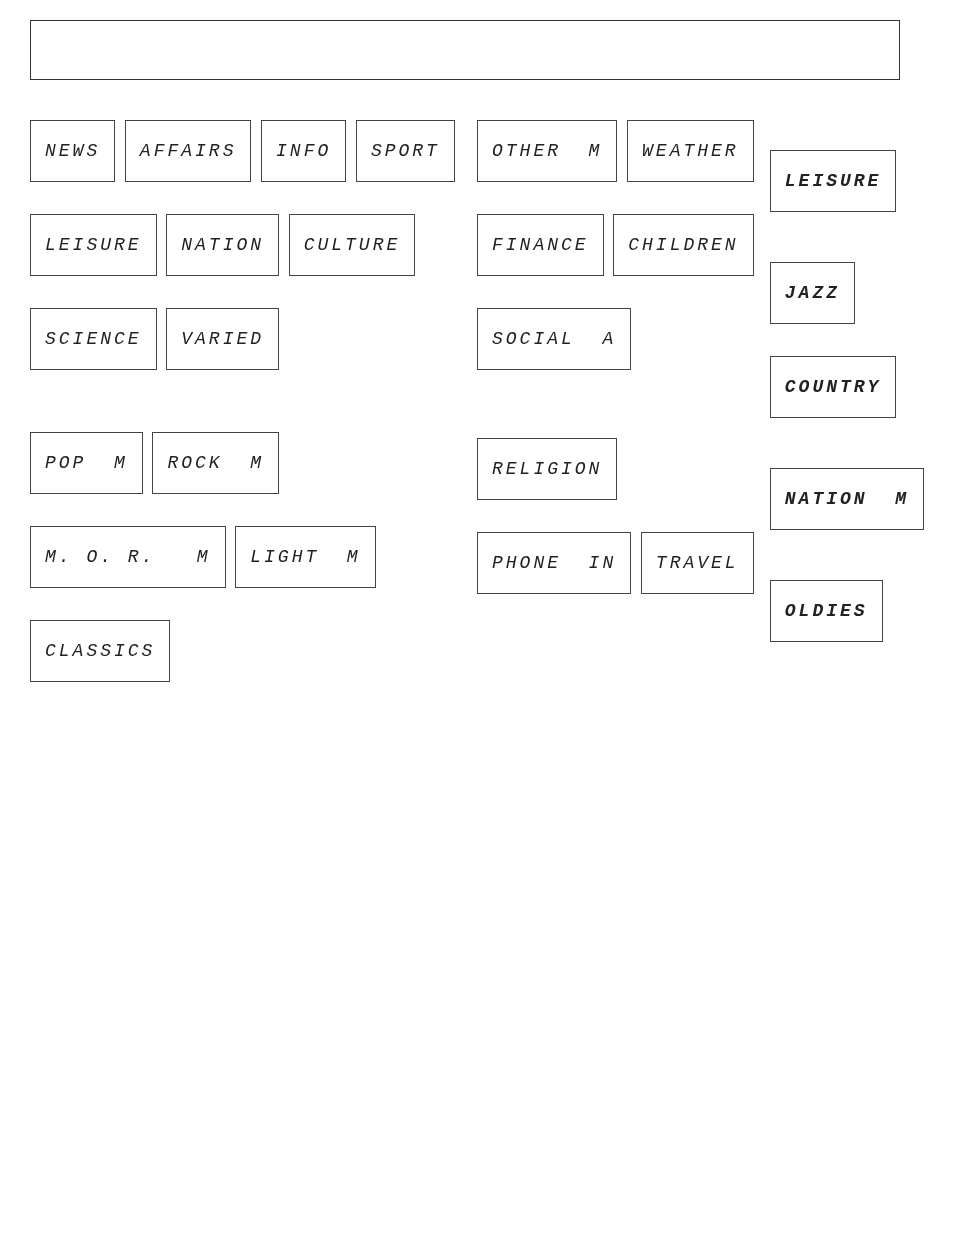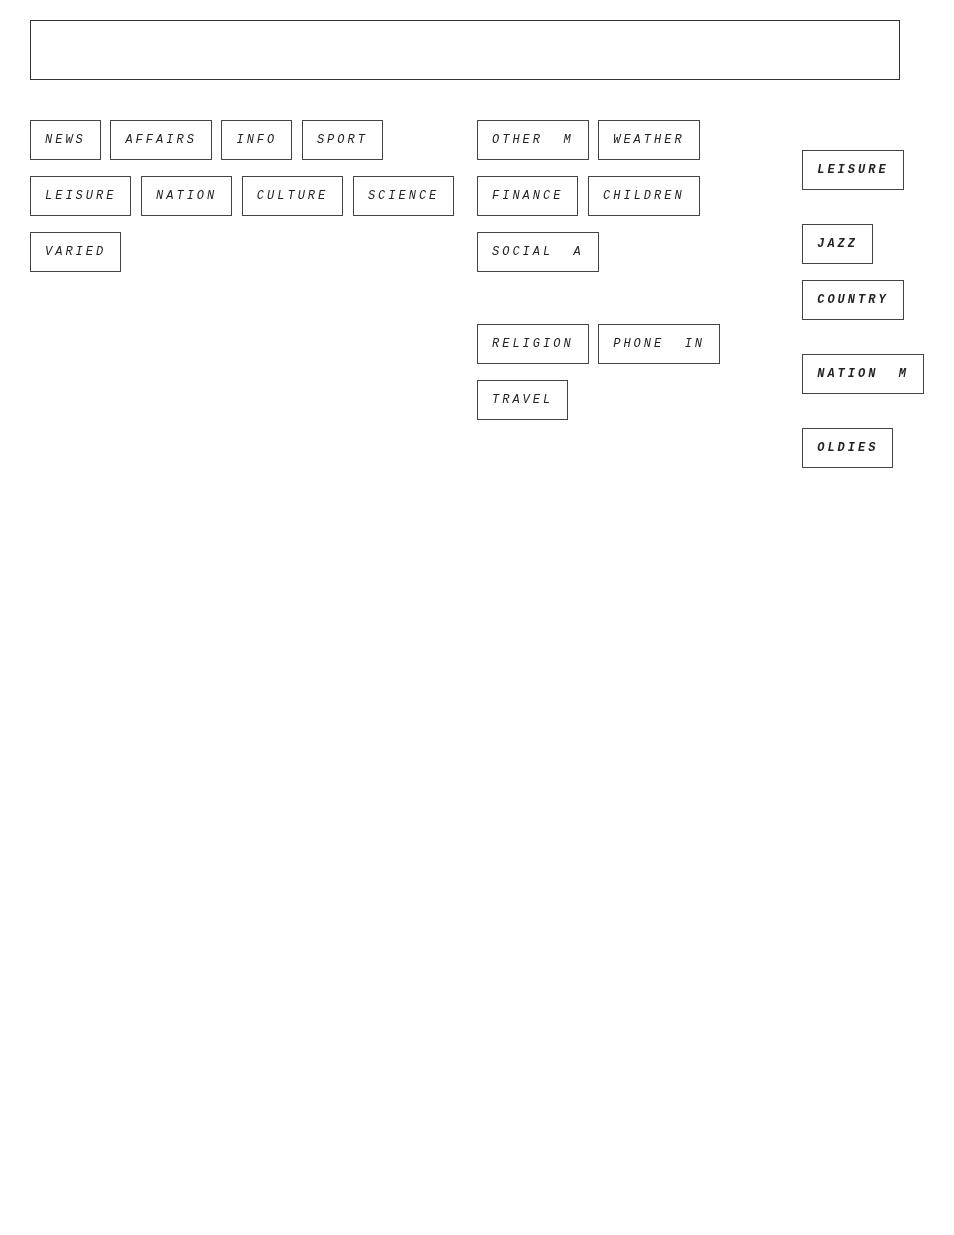--- a/index.html
+++ b/index.html
@@ -44,29 +44,29 @@
     .right-col {
       display: flex;
       flex-direction: row;
       gap: 0;
     }
 
     
     .btn {
       border: 1.5px solid #444;
       display: inline-block;
-      padding: 12px 14px;
+      padding: 20px 14px;
       font-family: 'Courier New', Courier, monospace;
-      font-size: 12px;
+      font-size: 18px;
       font-style: italic;
       letter-spacing: 3px;
       color: #222;
       cursor: pointer;
       background: #fff;
-      margin-bottom: 16px;
+      margin-bottom: 32px;
       white-space: nowrap;
       width: fit-content;
     }
 
     .left-col .btn {
       
     }
 
     .right-col .btn {
       
@@ -107,20 +107,27 @@
         <div class="btn">AFFAIRS</div>
         <div class="btn">INFO</div>
         <div class="btn">SPORT</div>
         <div class="btn">LEISURE</div>
         <div class="btn">NATION</div>
         <div class="btn">CULTURE</div>
         <div class="btn">SCIENCE</div>
         <div class="btn">VARIED</div>
       </div>
 
+      <div class="left-group-2">
+        <div class="btn">POP&nbsp;&nbsp;M</div>
+        <div class="btn">ROCK&nbsp;&nbsp;M</div>
+        <div class="btn">M.&nbsp;O.&nbsp;R.&nbsp;&nbsp;&nbsp;M</div>
+        <div class="btn">LIGHT&nbsp;&nbsp;M</div>
+        <div class="btn">CLASSICS</div>
+      </div>
     </div>
 
     <div class="right-col">
 
       <div class="right-group-1">
         <div class="btn">OTHER&nbsp;&nbsp;M</div>
         <div class="btn">WEATHER</div>
         <div class="btn">FINANCE</div>
         <div class="btn">CHILDREN</div>
         <div class="btn">SOCIAL&nbsp;&nbsp;A</div>

